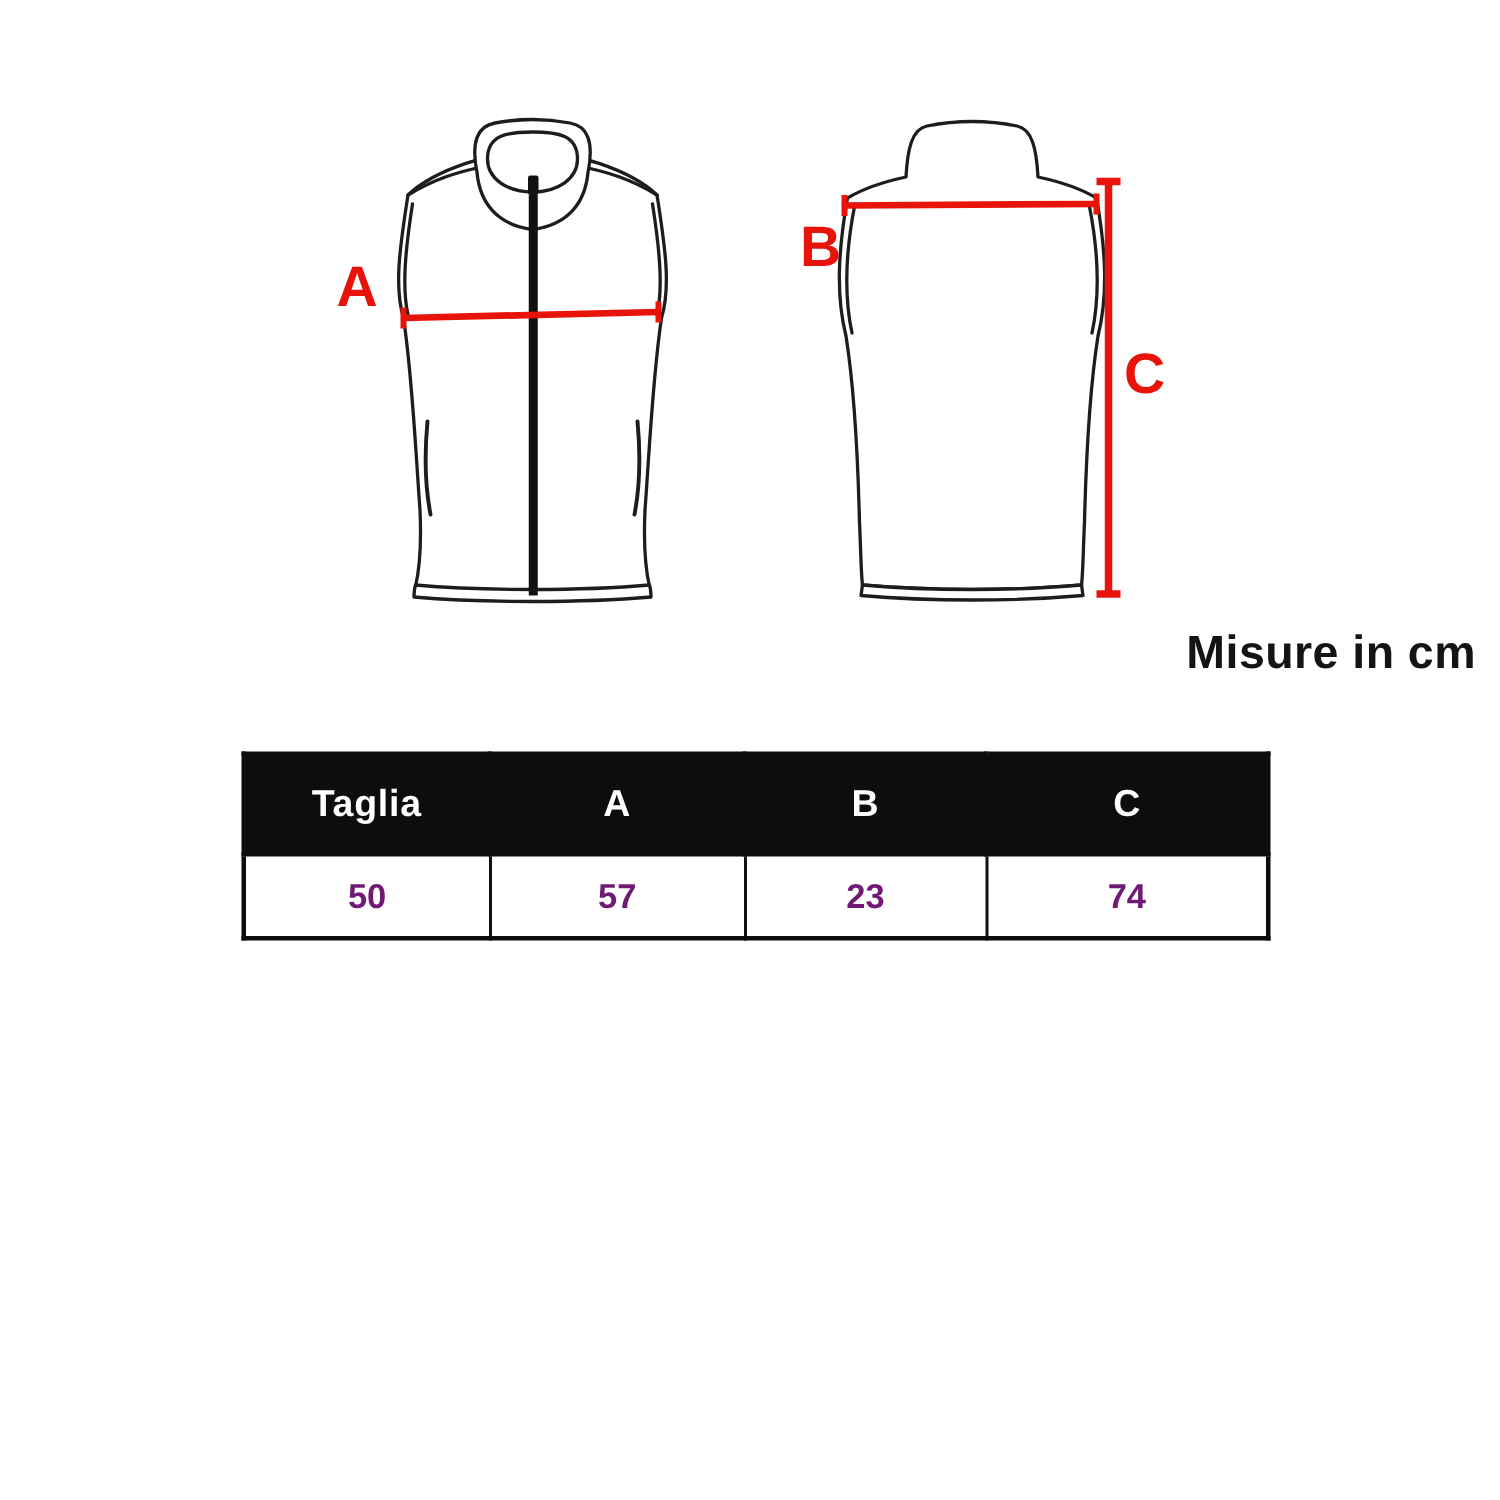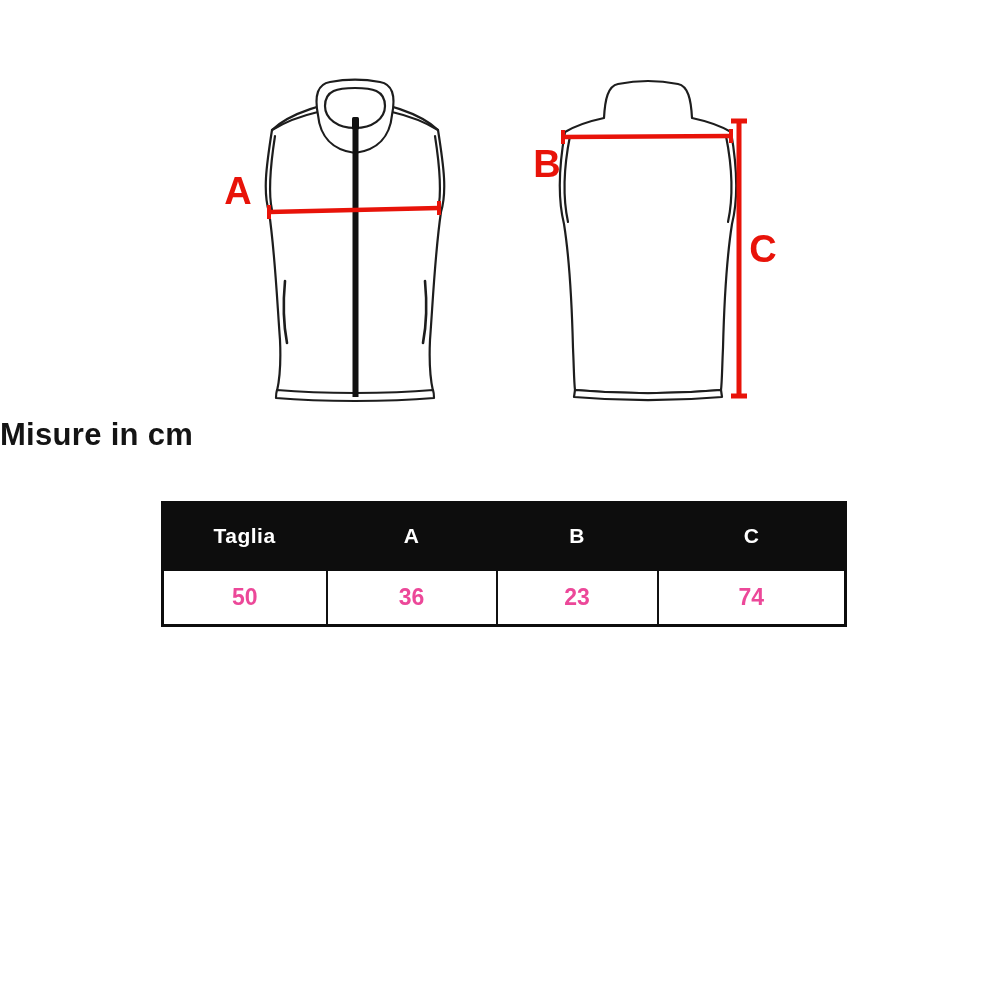--- a/index.html
+++ b/index.html
@@ -1,35 +1,35 @@
 <!DOCTYPE html>
 <html><head>
 <meta charset="utf-8">
 <style>
   html,body{margin:0;padding:0;background:#ffffff;}
   body{width:1000px;height:1000px;font-family:"Liberation Sans",sans-serif;}
   .canvas{position:relative;width:1000px;height:1000px;background:#ffffff;overflow:hidden;}
   .diagram-svg{position:absolute;left:0;top:0;}
   .chart-title{
     position:absolute;top:417px;left:0;width:984px;
-    text-align:left;font-size:31px;font-weight:800;color:#141414;
+    text-align:right;font-size:31px;font-weight:800;color:#141414;
     letter-spacing:0.3px;
   }
   table.size-table{
     position:absolute;left:161px;top:501px;width:683px;
     border-collapse:collapse;table-layout:fixed;text-align:center;
     border:3px solid #0d0d0d;
   }
   table.size-table th{
     background:#0d0d0d;color:#ffffff;height:62px;
-    font-size:21px;font-weight:700;letter-spacing:0.5px;
+    font-size:25px;font-weight:700;letter-spacing:0.5px;
     border:3px solid #0d0d0d;
   }
   table.size-table td{
-    background:#ffffff;color:#ec4899;height:51px;
+    background:#ffffff;color:#701a75;height:51px;
     font-size:23px;font-weight:700;
     border:2px solid #111111;
   }
   .svg-letter{font-family:"Liberation Sans",sans-serif;font-weight:800;font-size:38px;}
 </style>
 </head>
 <body>
 
 <div class="canvas">
 
@@ -151,20 +151,20 @@
       <tr>
         <th>Taglia</th>
         <th>A</th>
         <th>B</th>
         <th>C</th>
       </tr>
     </thead>
     <tbody>
       <tr>
         <td>50</td>
-        <td>36</td>
+        <td>57</td>
         <td>23</td>
         <td>74</td>
       </tr>
     </tbody>
   </table>
 
 </div>
 
 </body></html>

